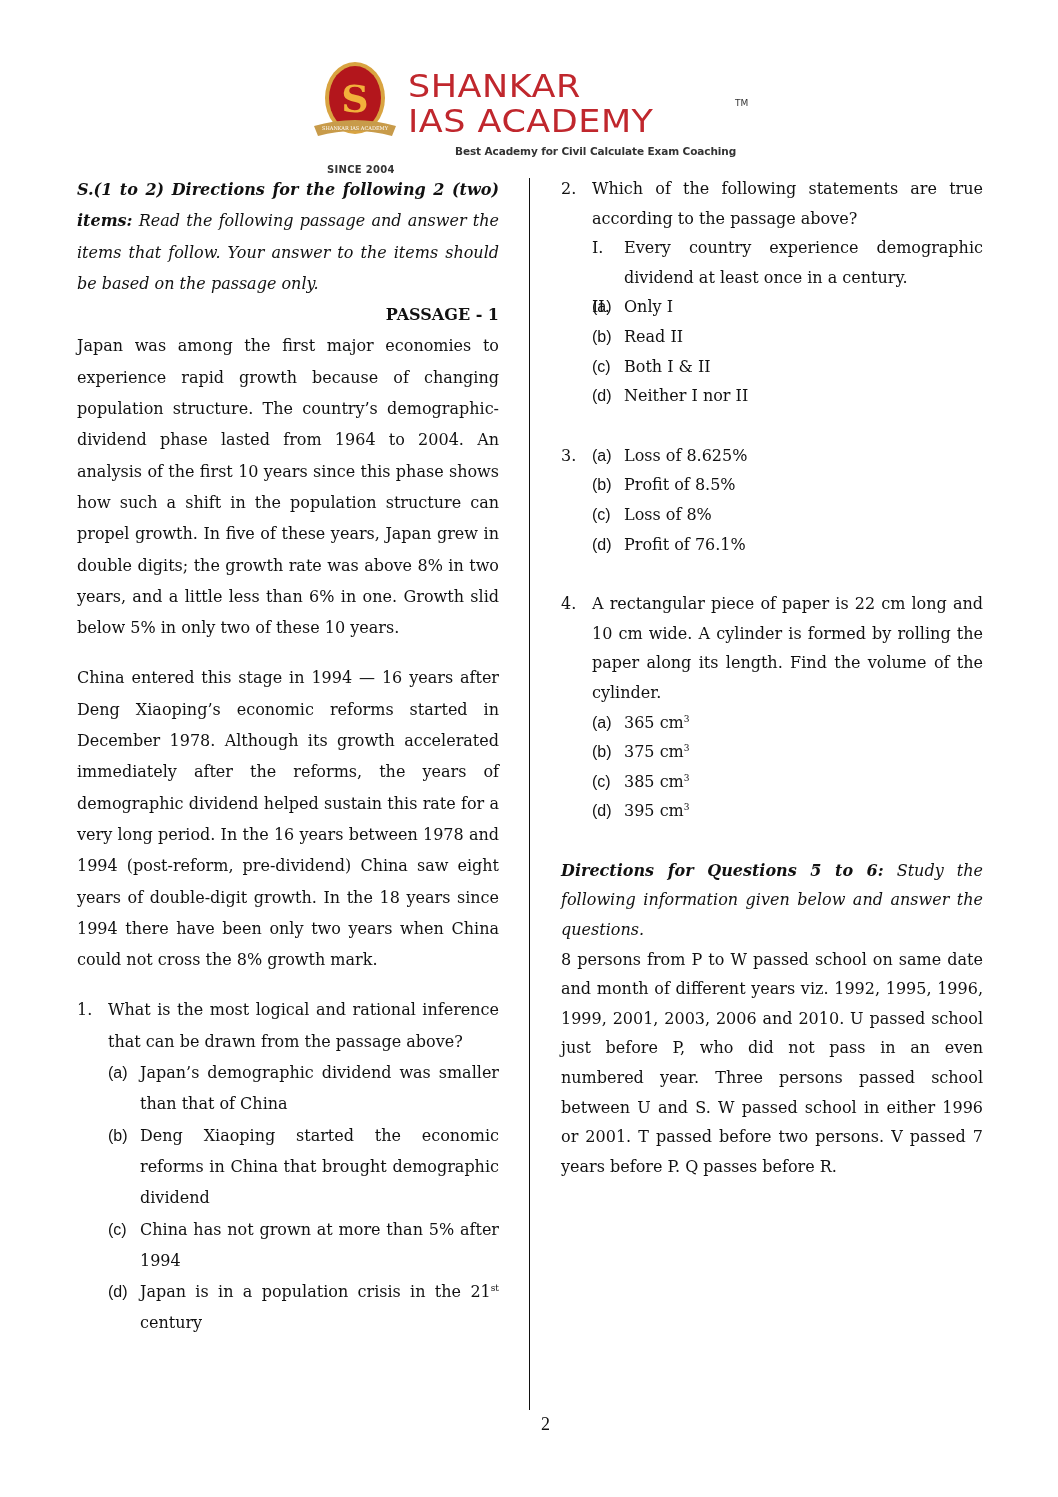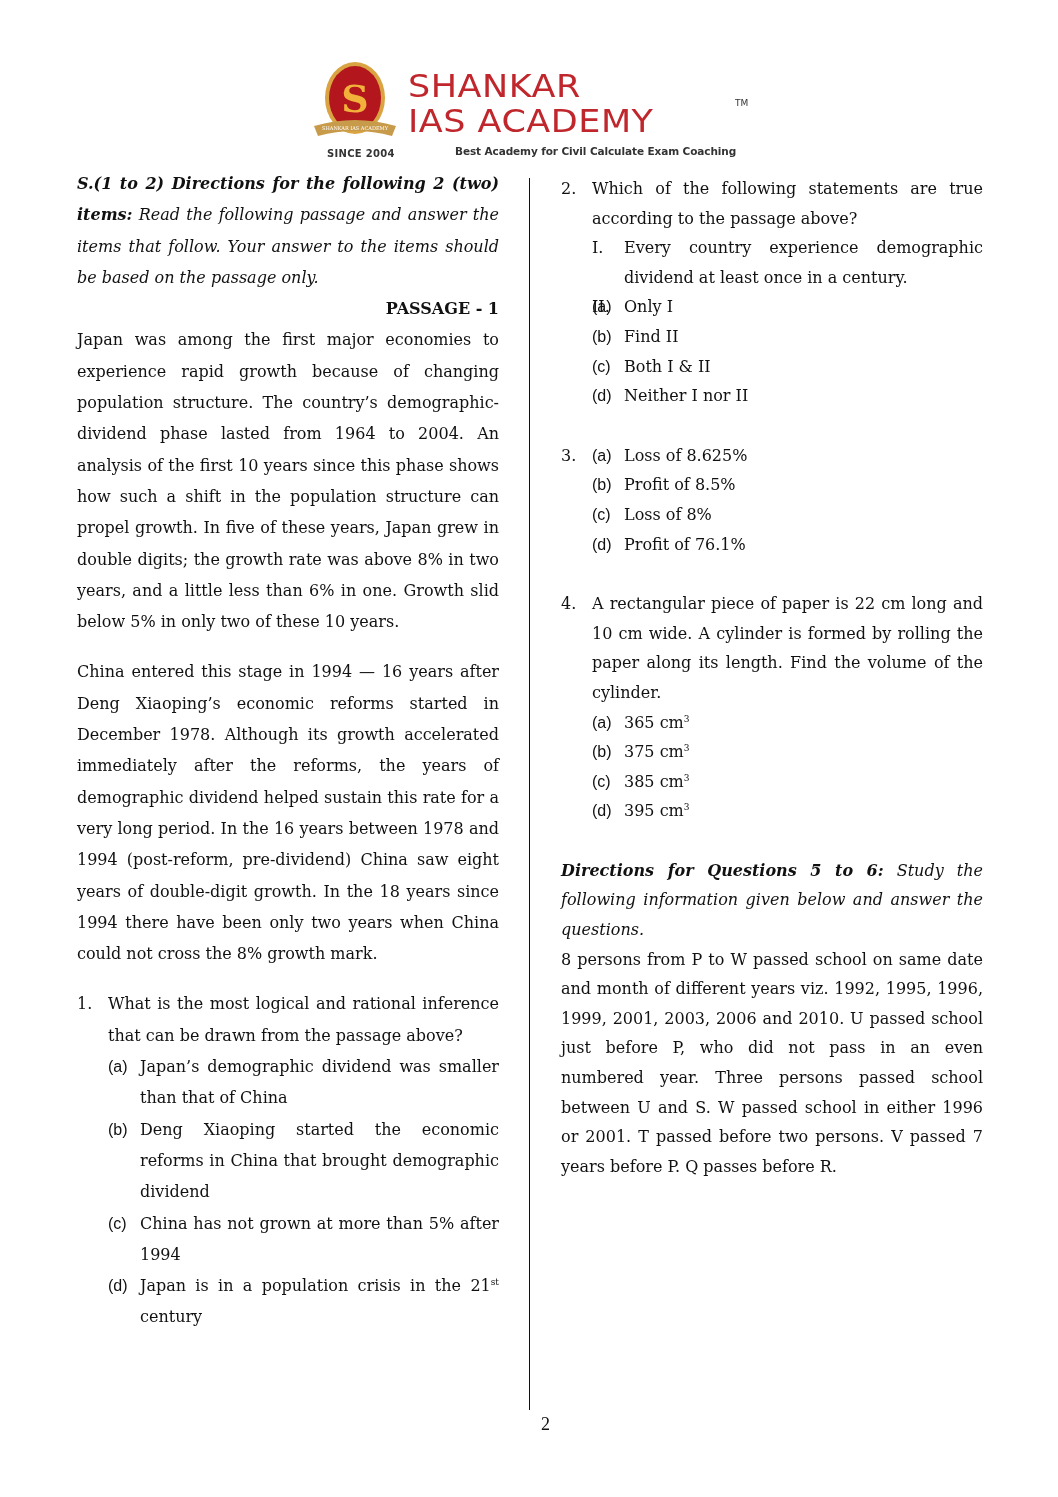--- a/index.html
+++ b/index.html
@@ -3,29 +3,29 @@
   <meta charset="utf-8">
   <style>
     html, body { margin: 0; padding: 0; background: #ffffff; }
     body {
       width: 1058px; height: 1497px; position: relative; overflow: hidden;
       font-family: "DejaVu Serif", "Liberation Serif", serif;
       color: #111111;
     }
     .header { position: absolute; left: 305px; top: 60px; width: 460px; height: 100px; }
     .emblem { position: absolute; left: 5px; top: 0; width: 90px; height: 100px; }
-    .since { position: absolute; left: 22px; top: 88px; font-family: "DejaVu Sans", sans-serif; font-weight: bold; font-size: 10px; color: #333; letter-spacing: 0.3px; }
+    .since { position: absolute; left: 22px; top: 104px; font-family: "DejaVu Sans", sans-serif; font-weight: bold; font-size: 10px; color: #333; letter-spacing: 0.3px; }
     .brand1, .brand2 { position: absolute; left: 103px; font-family: "DejaVu Sans", sans-serif; color: #c0272d; font-size: 35px; line-height: 35px; letter-spacing: 0.5px; transform: scaleY(0.92); transform-origin: top left; }
     .brand1 { top: 10px; }
     .brand2 { top: 45px; }
     .tm { position: absolute; left: 430px; top: 38px; font-family: "DejaVu Sans", sans-serif; font-size: 9px; color: #333; }
     .tagline { position: absolute; left: 150px; top: 85px; font-family: "DejaVu Sans", sans-serif; font-weight: bold; font-size: 10.5px; color: #333; letter-spacing: -0.1px; }
 
     .col { position: absolute; font-size: 16px; line-height: 31.3px; text-align: justify; }
-    .col-left { left: 77px; top: 168px; width: 422px; }
+    .col-left { left: 77px; top: 174px; width: 422px; }
     .col-right { left: 561px; top: 174px; width: 422px; line-height: 29.6px; }
     .divider { position: absolute; left: 529px; top: 178px; width: 1px; height: 1232px; background: #111; }
     .pageno { position: absolute; left: 541px; top: 1414px; font-family: "Liberation Serif", serif; font-size: 18px; }
 
     .directions { font-style: italic; }
     .directions b { font-style: italic; font-weight: bold; }
     .passage-title { text-align: right; font-weight: bold; }
     p { margin: 0; }
     .gap { height: 19px; }
     .q { position: relative; padding-left: 31px; }
@@ -73,21 +73,21 @@
 
 <div class="divider"></div>
 
 <div class="col col-right">
   <div class="q">
     <span class="qnum">2.</span>
     <p>Which of the following statements are true according to the passage above?</p>
     <div class="stmt"><span class="slbl">I.</span><span>Every country experience demographic dividend at least once in a century.</span></div>
     <div class="stmt"><span class="slbl">II.</span></div>
     <div class="opt"><span class="olbl">(a)</span><span>Only I</span></div>
-    <div class="opt"><span class="olbl">(b)</span><span>Find II</span></div>
+    <div class="opt"><span class="olbl">(b)</span><span>Read II</span></div>
     <div class="opt"><span class="olbl">(c)</span><span>Both I &amp; II</span></div>
     <div class="opt"><span class="olbl">(d)</span><span>Neither I nor II</span></div>
   </div>
   <div class="gap" style="height:30px"></div>
   <div class="q">
     <span class="qnum">3.</span>
     <div class="opt"><span class="olbl">(a)</span><span>Loss of 8.625%</span></div>
     <div class="opt"><span class="olbl">(b)</span><span>Profit of 8.5%</span></div>
     <div class="opt"><span class="olbl">(c)</span><span>Loss of 8%</span></div>
     <div class="opt"><span class="olbl">(d)</span><span>Profit of 76.1%</span></div>

